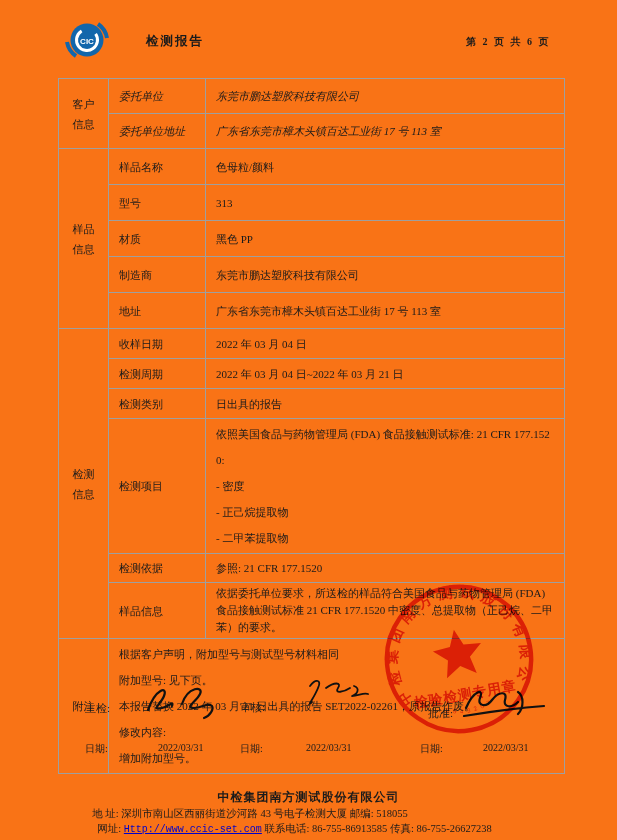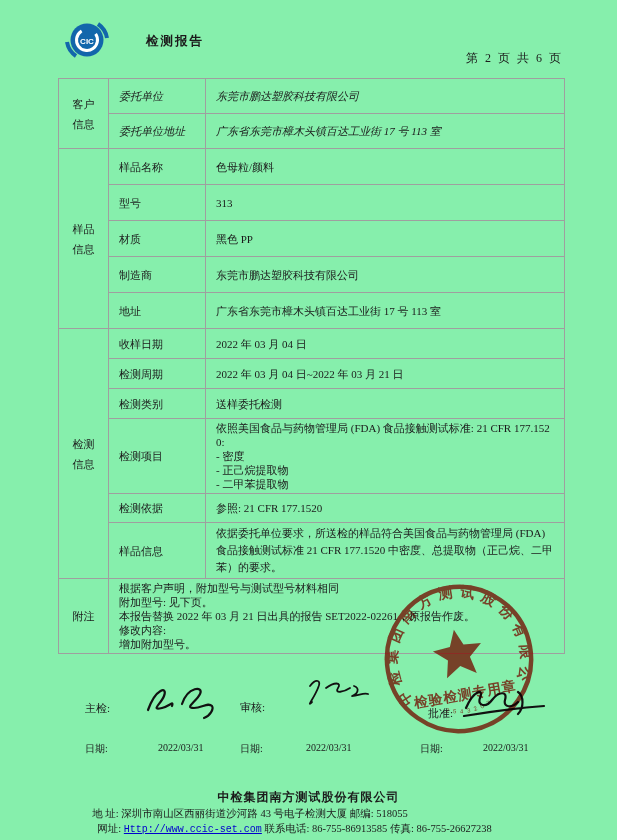--- a/index.html
+++ b/index.html
@@ -1,32 +1,32 @@
 <!DOCTYPE html>
 <html><head>
 <meta charset="utf-8">
 <style>
   html,body{margin:0;padding:0;background:#ffffff;}
   body{width:617px;height:840px;position:relative;overflow:hidden;
        font-family:"Liberation Serif","DejaVu Serif",serif;color:#1b1b1b;}
-  .page{position:absolute;inset:0;background:#86efac;}
+  .page{position:absolute;inset:0;background:#f97316;}
 
   
   .logo{position:absolute;left:62px;top:16px;width:50px;height:48px;}
   .h-title{position:absolute;left:146px;top:33px;font-weight:bold;font-size:12.5px;letter-spacing:2px;font-family:Liberation Mono, monospace;}
   .h-no{position:absolute;left:234px;top:33px;font-weight:bold;font-size:11.5px;}
-  .h-page{position:absolute;left:466px;top:50px;font-weight:normal;font-size:12px;letter-spacing:2px;}
+  .h-page{position:absolute;left:466px;top:35px;font-weight:bold;font-size:10px;letter-spacing:2px;}
 
   
   table.report{border-collapse:collapse;position:absolute;left:58px;top:78px;width:506px;table-layout:fixed;}
   table.report td{border:1px solid #9f9f9f;font-size:11px;padding:2px 10px;vertical-align:middle;
                   word-break:break-all;line-height:20px;}
   td.sec{text-align:center;padding:2px 12px;line-height:24px;}
   td.lbl{padding-left:12px;}
-  .mline div{line-height:14px;font-family:Liberation Serif, serif;}
+  .mline div{line-height:26px;font-family:Liberation Serif, serif;}
   .h32{height:30px;font-style:italic;} .h33{height:31px;} .h27{height:25px;} .h26{height:24px;}
   .concl{line-height:17px !important;}
 
   
   .siglabel{position:absolute;font-size:11px;}
   .sigdate{position:absolute;font-size:10px;font-family:Liberation Serif, serif;}
   .sig-svg{position:absolute;}
   .sig-svg path{stroke:#111;fill:none;stroke-linecap:round;stroke-linejoin:round;}
 
   
@@ -97,21 +97,21 @@
         <td class="sec" rowspan="6">检测信息</td>
         <td class="lbl h27">收样日期</td>
         <td class="h27">2022 年 03 月 04 日</td>
       </tr>
       <tr>
         <td class="lbl h27">检测周期</td>
         <td class="h27">2022 年 03 月 04 日~2022 年 03 月 21 日</td>
       </tr>
       <tr>
         <td class="lbl h27">检测类别</td>
-        <td class="h27">送样委托检测</td>
+        <td class="h27">日出具的报告</td>
       </tr>
       <tr>
         <td class="lbl">检测项目</td>
         <td class="mline">
           <div>依照美国食品与药物管理局 (FDA) 食品接触测试标准: 21 CFR 177.1520:</div>
           <div>- 密度</div>
           <div>- 正己烷提取物</div>
           <div>- 二甲苯提取物</div>
         </td>
       </tr>

